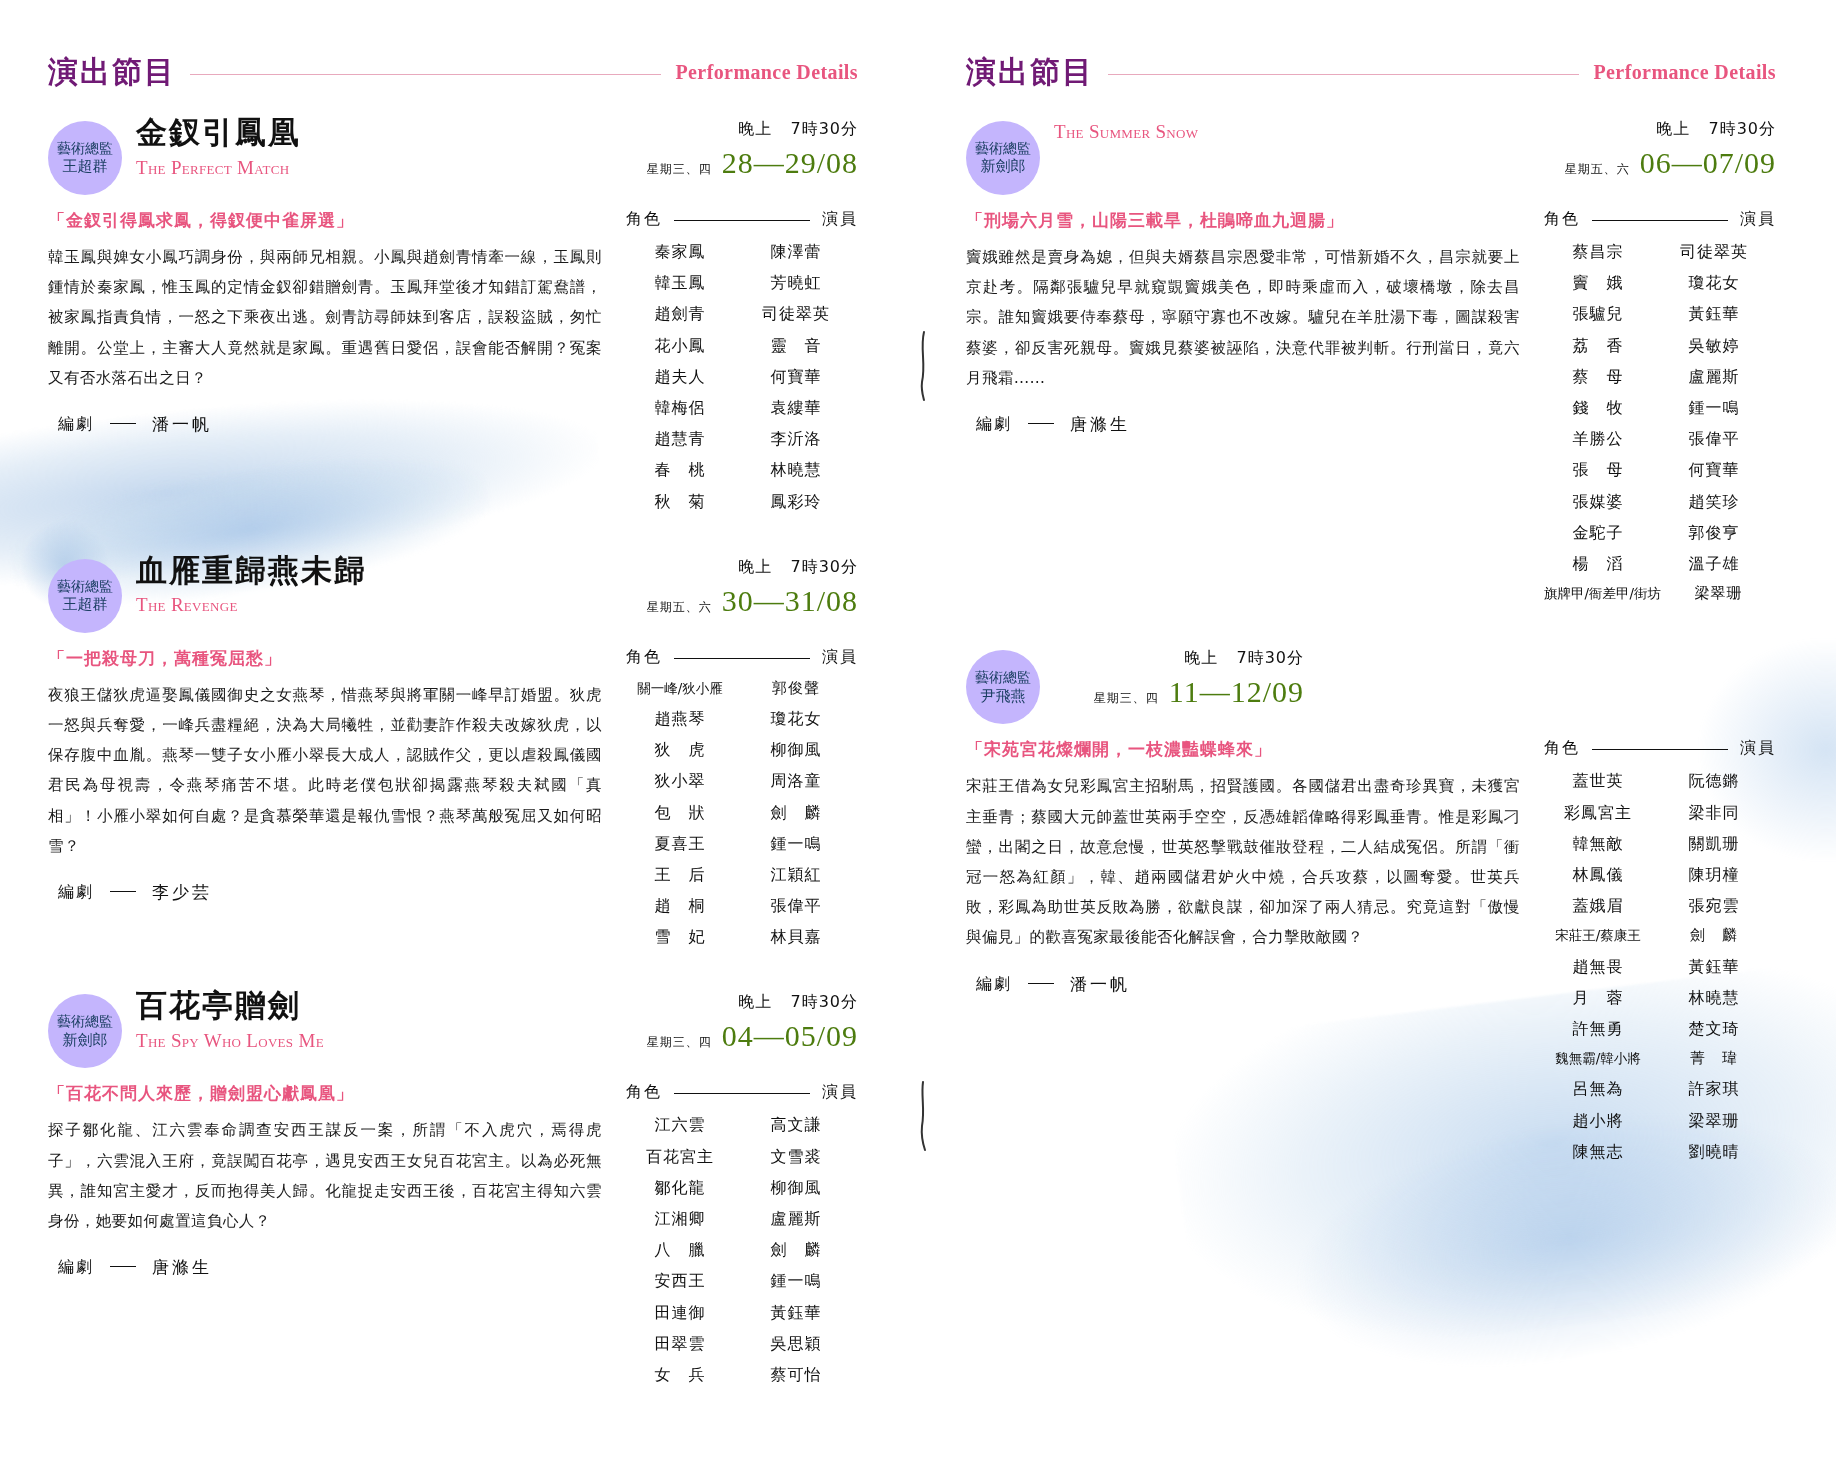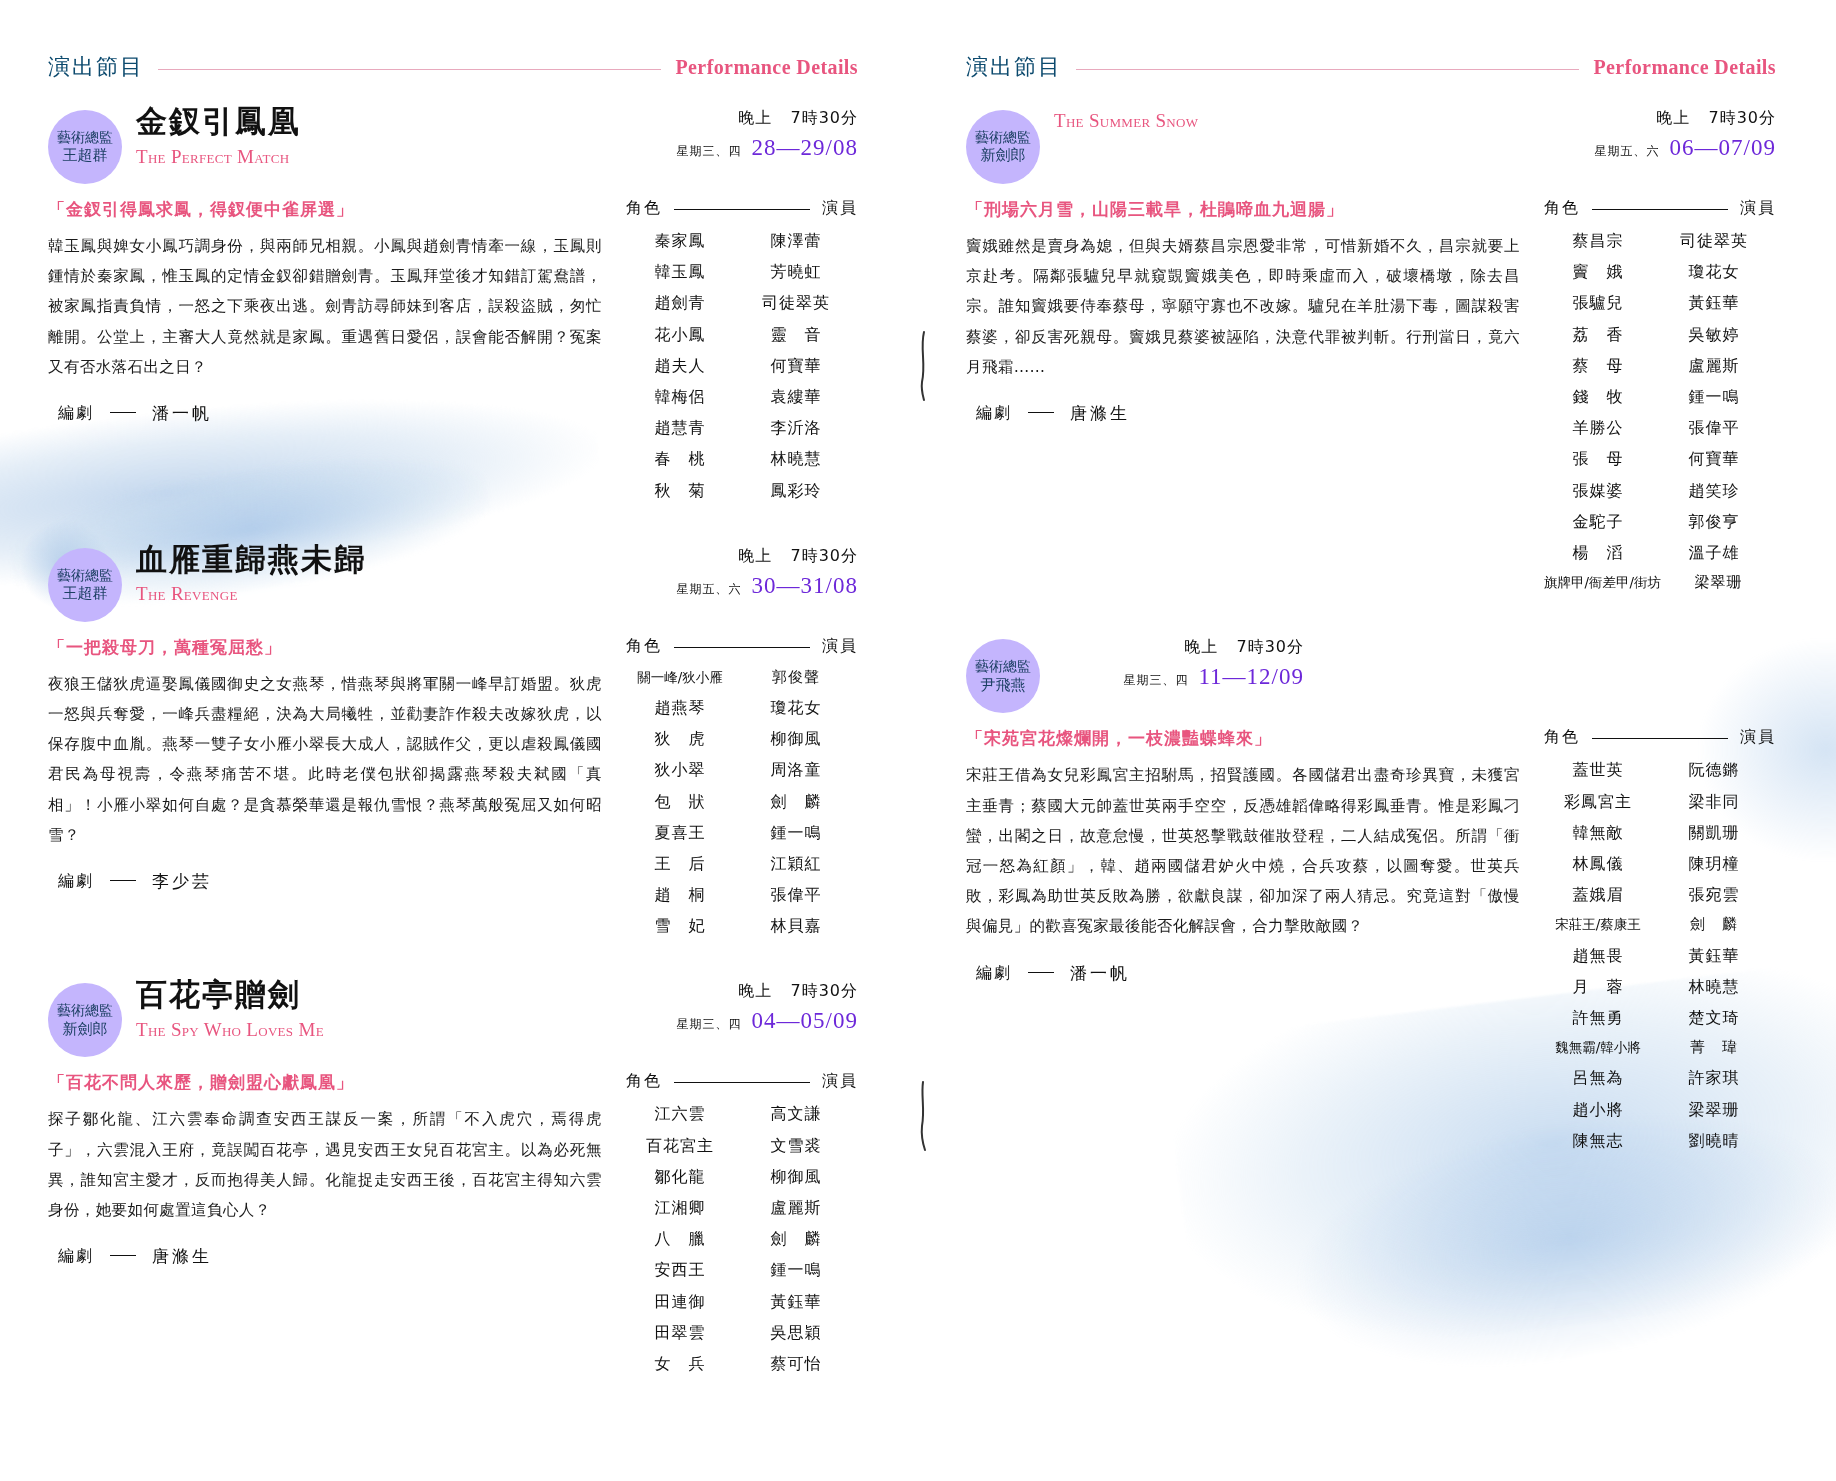--- a/index.html
+++ b/index.html
@@ -52,23 +52,23 @@
   .page{position:absolute;top:0;}
   .page-left{left:0;width:918px;height:1481px;}
   .page-right{left:918px;width:918px;height:1481px;}
 
   .col-inner{position:relative;padding:52px 60px 0 48px;}
 
   
   .sec-head{display:flex;align-items:center;gap:0;margin-bottom:22px;}
   .sec-head .zh{
     font-family:"DejaVu Sans", sans-serif;
-    font-weight:normal;
-    font-size:22px;
-    color:#0c4a6e;
+    font-weight:bold;
+    font-size:30px;
+    color:#701a75;
     letter-spacing:2px;
     white-space:nowrap;
   }
   .sec-head .rule{
     flex:1;height:1px;background:#e8a9bd;margin:0 14px;position:relative;top:2px;
   }
   .sec-head .en{
     font-family:"Liberation Serif", serif;
     font-weight:bold;
     font-size:20px;
@@ -113,21 +113,21 @@
     font-family:"DejaVu Sans", sans-serif;
     font-size:16px;color:#111;letter-spacing:1px;margin-top:4px;
   }
   .date-line{
     display:flex;align-items:baseline;justify-content:flex-end;gap:10px;margin-top:6px;
   }
   .date-line .dow{
     font-family:"DejaVu Sans", sans-serif;font-size:12px;color:#111;letter-spacing:1px;
   }
   .date-line .dates{
-    font-family:"Liberation Serif", serif;font-size:23px;color:#6d28d9;letter-spacing:1px;
+    font-family:"Liberation Serif", serif;font-size:30px;color:#4d7c0f;letter-spacing:1px;
   }
 
   
   .show-body{display:flex;margin-top:14px;}
   .synopsis{flex:1 1 auto;min-width:0;padding-right:24px;}
   .quote{
     font-family:"DejaVu Sans", sans-serif;
     font-size:17px;color:#e8557f;letter-spacing:1px;margin-bottom:10px;font-weight:bold;
   }
   .para{

